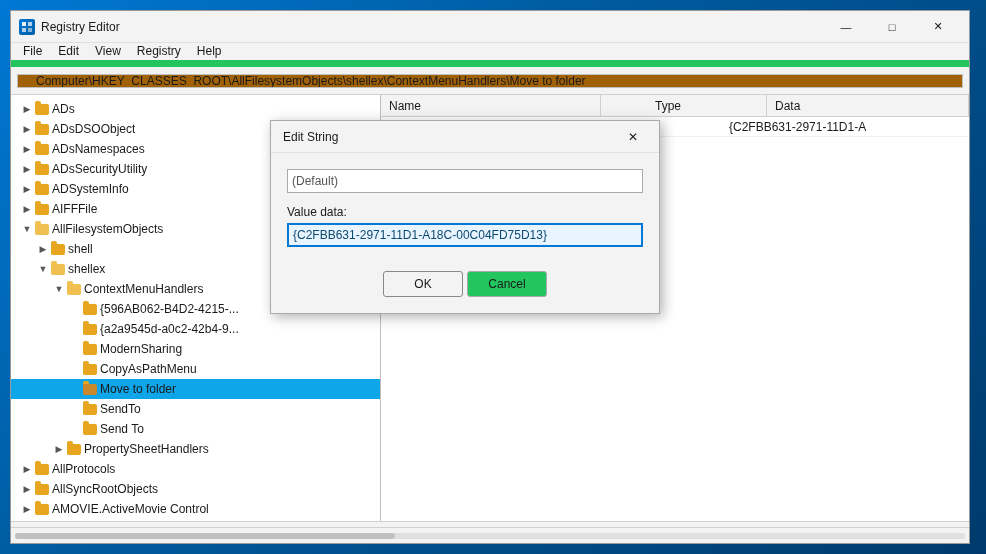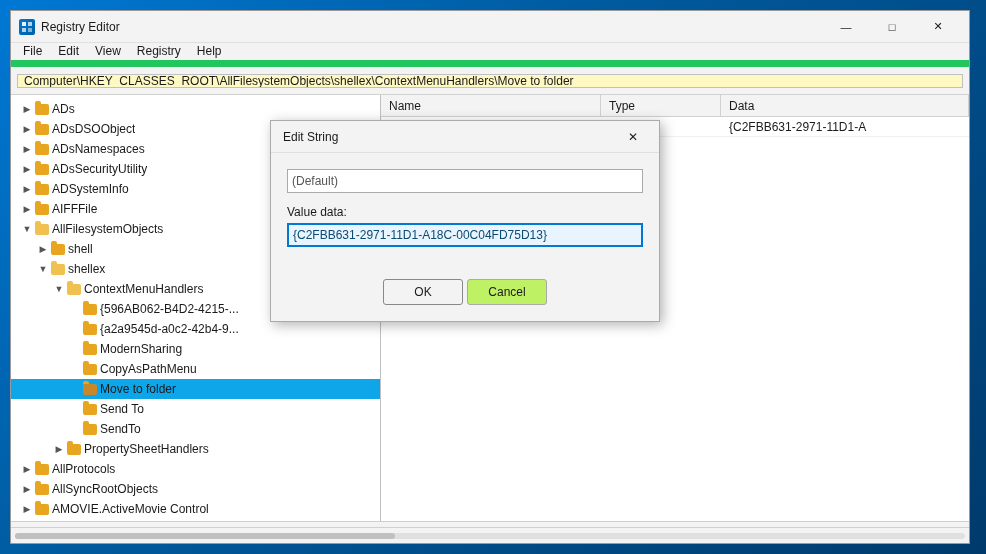--- a/index.html
+++ b/index.html
@@ -94,22 +94,22 @@
       background: #f3f3f3;
       border-bottom: 1px solid #d0d0d0;
       display: flex;
       align-items: center;
       padding: 0 6px;
     }
     .address-input {
       flex: 1;
       height: 14px;
       border: 1px solid #c0c0c0;
-      background: #fef9c3;
-      padding: 0 6px;
+      background: #a16207;
+      padding: 0 18px;
       font-size: 12px;
       color: #1a1a1a;
       outline: none;
     }
 
     
     .main-content {
       flex: 1;
       display: flex;
       overflow: hidden;
@@ -169,21 +169,21 @@
       font-size: 12px;
       font-weight: 400;
       color: #1a1a1a;
       border-right: 1px solid #d0d0d0;
       height: 100%;
       display: flex;
       align-items: center;
       flex-shrink: 0;
     }
     .details-col.name { width: 220px; }
-    .details-col.type { width: 120px; }
+    .details-col.type { width: 120px; margin-left: 46px; }
     .details-col.data { flex: 1; }
     .details-row {
       display: flex;
       height: 20px;
       align-items: flex-end;
       border-bottom: 1px solid #f0f0f0;
       cursor: pointer;
     }
     .details-cell {
       padding: 0 8px;
@@ -271,27 +271,27 @@
     }
     .dialog-input.value-data {
       color: #0c4a6e;
       border: 2px solid #0078d4;
       background: #e8f4ff;
     }
     .dialog-buttons {
       display: flex;
       justify-content: center;
       gap: 4px;
-      margin-top: 20px;
+      margin-top: 12px;
     }
     .dialog-btn {
       width: 80px;
       height: 26px;
       border: 1px solid #aaa;
-      background: #bef264;
+      background: #22c55e;
       cursor: pointer;
       font-size: 12px;
       color: #1a1a1a;
       border-radius: 3px;
     }
     .dialog-btn.primary {
       background: #f3f3f3;
       border: 1px solid #888;
     }
 
@@ -474,27 +474,27 @@
 
       <div class="tree-item indent4 selected">
         <span class="tree-toggle"> </span>
         <span class="folder-closed" style="background:#c8872a;"></span>
         <span class="tree-label">Move to folder</span>
       </div>
 
       <div class="tree-item indent4">
         <span class="tree-toggle"> </span>
         <span class="folder-closed"></span>
+        <span class="tree-label">SendTo</span>
+      </div>
+
+      <div class="tree-item indent4">
+        <span class="tree-toggle"> </span>
+        <span class="folder-closed"></span>
         <span class="tree-label">Send To</span>
-      </div>
-
-      <div class="tree-item indent4">
-        <span class="tree-toggle"> </span>
-        <span class="folder-closed"></span>
-        <span class="tree-label">SendTo</span>
       </div>
 
       <div class="tree-item indent3">
         <span class="tree-toggle">▶</span>
         <span class="folder-closed"></span>
         <span class="tree-label">PropertySheetHandlers</span>
       </div>
 
       <div class="tree-item indent1">
         <span class="tree-toggle">▶</span>

